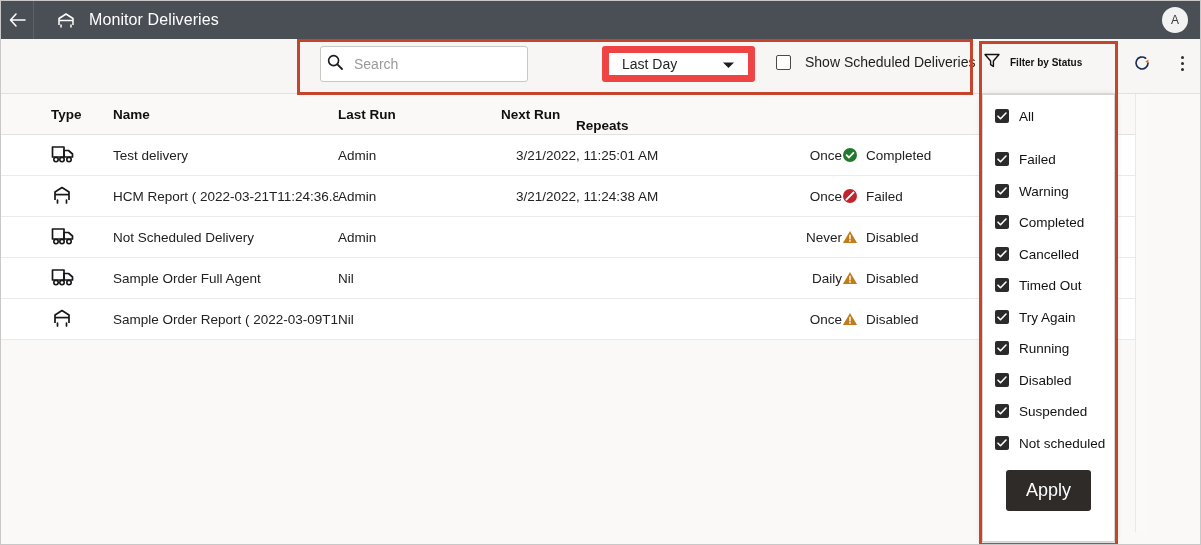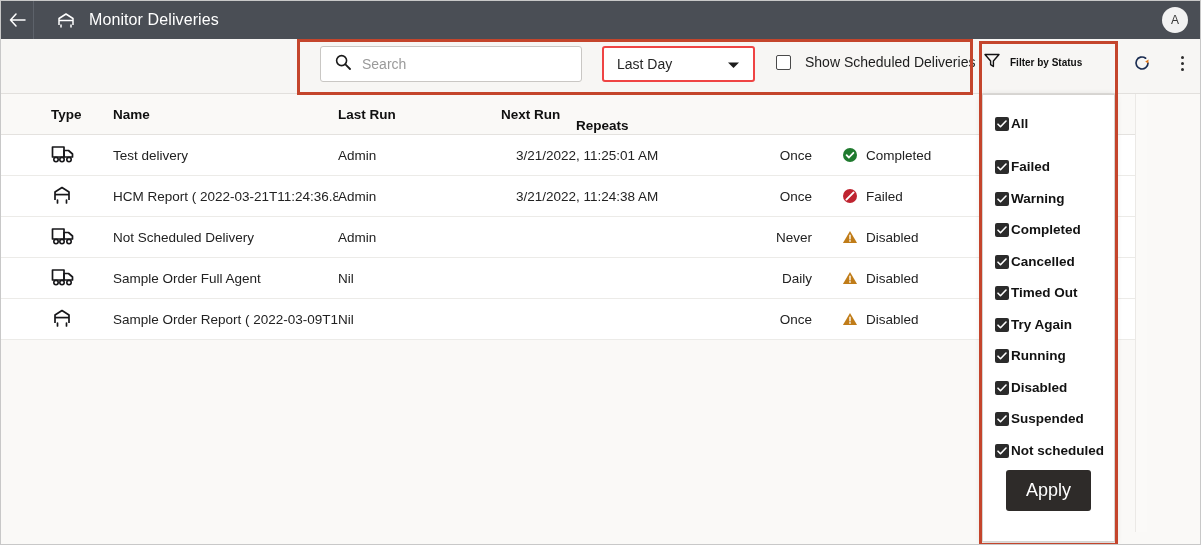--- a/index.html
+++ b/index.html
@@ -75,49 +75,49 @@
     left: 0; top: 38px;
     width: 1201px;
     height: 55px;
     background: #f7f6f4;
     border-bottom: 1px solid #e2e0dd;
     box-sizing: border-box;
   }
   .search-box {
     position: absolute;
     left: 319px; top: 45px;
-    width: 262px;
+    width: 208px;
     height: 36px;
     background: #ffffff;
     border: 1px solid #c9c7c4;
     border-radius: 3px;
     display: flex;
     align-items: center;
-    padding: 0 14px;
+    padding: 0 6px;
     box-sizing: border-box;
     gap: 9px;
   }
   .search-input {
     border: none;
     outline: none;
     font-family: "Liberation Sans", sans-serif;
     font-size: 14px;
     color: #333;
     width: 100%;
     background: transparent;
   }
   .search-input::placeholder { color: #9a9a9a; }
 
   .period-select {
     position: absolute;
     left: 601px; top: 45px;
     width: 153px;
     height: 36px;
     background: #ffffff;
-    border: 2px solid #ef4444;
+    border: 7px solid #ef4444;
     border-radius: 3px;
     display: flex;
     align-items: center;
     justify-content: space-between;
     padding: 0 13px;
     box-sizing: border-box;
     cursor: pointer;
   }
   .period-label { font-size: 14px; color: #262626; }
 
@@ -204,21 +204,21 @@
     box-sizing: border-box;
     overflow: hidden;
     white-space: nowrap;
   }
   .th { font-weight: bold; color: #101010; }
   .c-type   { width: 112px; padding-left: 50px; }
   .c-name   { width: 225px; }
   .c-owner  { width: 178px; }
   .c-lastrun{ width: 163px; }
   .c-nextrun{ width: 67px;  text-align: right; }
-  .c-repeats{ width: 96px;  text-align: right; padding-right: 30px; }
+  .c-repeats{ width: 96px;  text-align: right; }
   .c-status { width: 200px; display: flex; align-items: center; gap: 8px; }
   .thead .c-repeats { text-align: left; padding-right: 0; padding-left: 8px; margin-top: 22px; }
   .thead .c-nextrun { text-align: left; }
   .thead .c-type { padding-left: 50px; }
 
   .status-txt { font-size: 13.5px; color: #222; }
   .ico-dot {
     width: 16px; height: 16px;
     flex: 0 0 16px;
     display: flex;
@@ -245,27 +245,26 @@
     height: 448px;
     background: #ffffff;
     border: 1px solid #d6d4d1;
     box-shadow: 0 2px 7px rgba(0,0,0,.18);
     box-sizing: border-box;
     padding-top: 14px;
     z-index: 5;
   }
   .f-item {
     display: flex;
-    align-items: flex-end;
-    gap: 2px;
+    align-items: flex-start;
+    gap: 10px;
     padding-left: 12px;
     height: 22px;
     margin-bottom: 9.5px;
     cursor: pointer;
-    font-weight: bold;
   }
   .f-item.first { margin-bottom: 21px; }
   .cb-checked {
     width: 14px; height: 14px;
     flex: 0 0 14px;
     background: #2b2b2b;
     border-radius: 2px;
     display: flex;
     align-items: center;
     justify-content: center;

